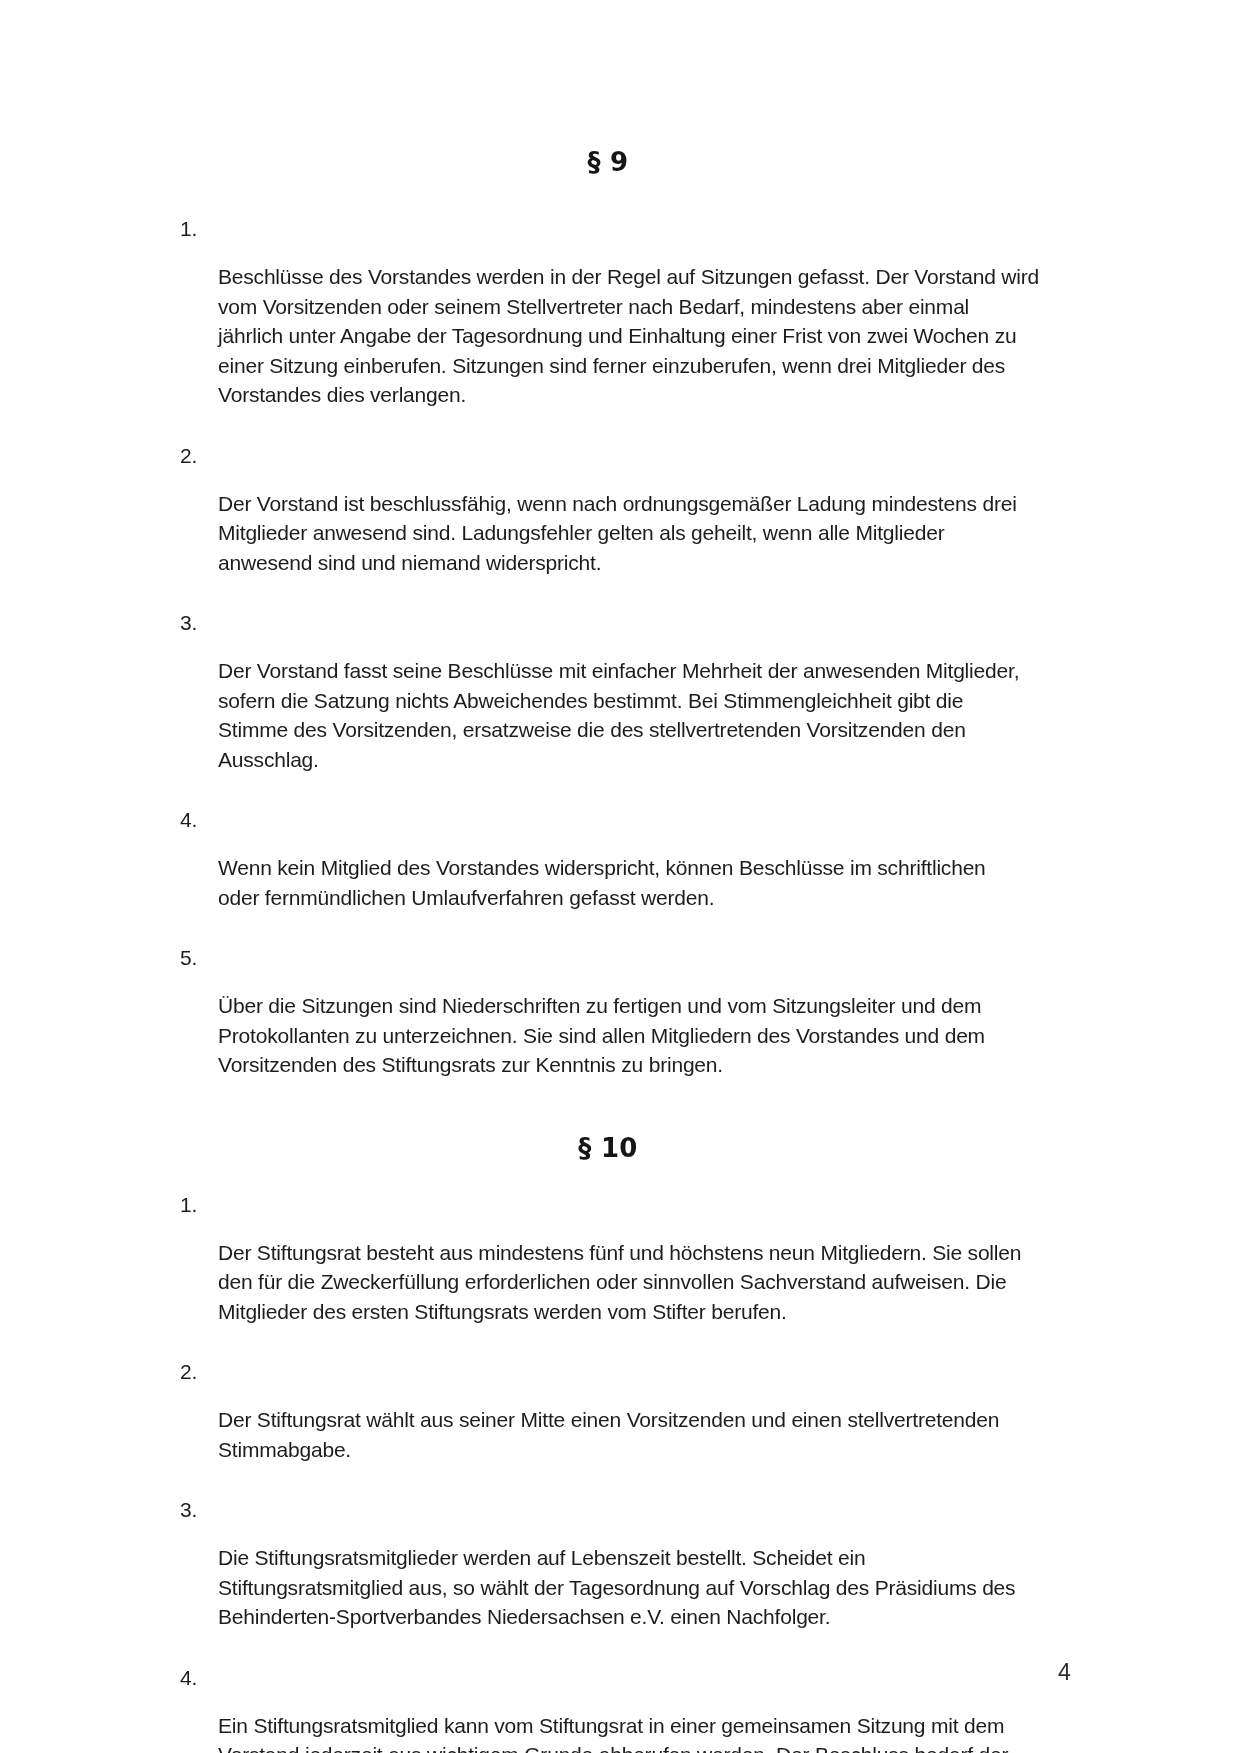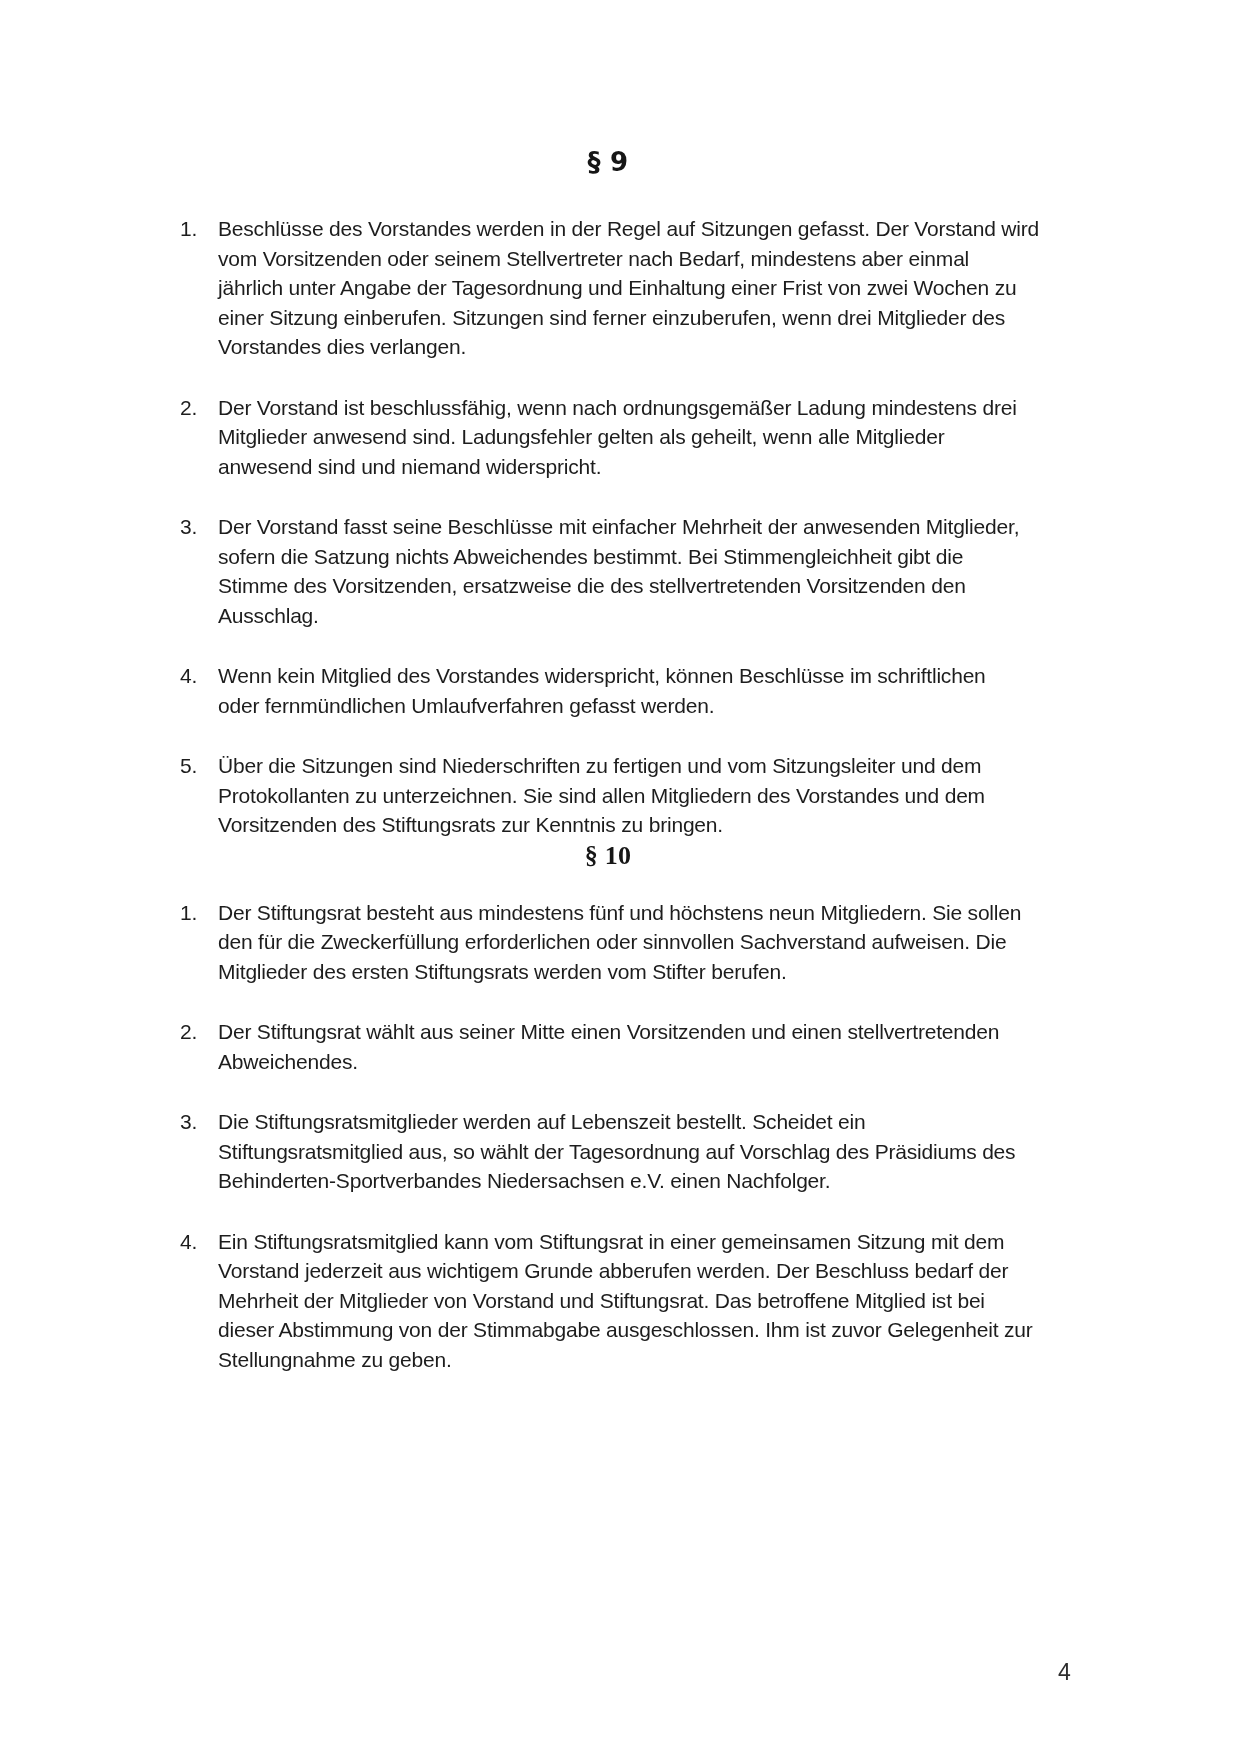--- a/index.html
+++ b/index.html
@@ -31,22 +31,22 @@
     font-weight: bold;
     font-size: 26px;
     line-height: 32px;
     letter-spacing: 0.3px;
     color: #161616;
   }
   .section-header.first {
     margin-bottom: 36px;
   }
   .section-header.second {
+    margin-top: 52px;
     margin-bottom: 26px;
-    font-family: Liberation Serif, serif;
   }
   ol.items {
     list-style: none;
     margin: 0;
     padding: 0;
   }
   ol.items li {
     display: flex;
     align-items: flex-start;
     margin-bottom: 31px;
@@ -57,20 +57,21 @@
   ol.items li:last-child {
     margin-bottom: 0;
   }
   .item-number {
     width: 38px;
     flex-shrink: 0;
   }
   .item-text {
     white-space: pre-line;
     width: 910px;
+    margin-top: 48px;
   }
   .page-number {
     position: absolute;
     left: 1058px;
     top: 1659px;
     font-size: 23px;
     color: #2e2e2e;
     letter-spacing: 0;
   }
 </style>
@@ -126,21 +127,21 @@
     <ol class="items">
       <li>
         <span class="item-number">1.</span>
         <div class="item-text">Der Stiftungsrat besteht aus mindestens fünf und höchstens neun Mitgliedern. Sie sollen
 den für die Zweckerfüllung erforderlichen oder sinnvollen Sachverstand aufweisen. Die
 Mitglieder des ersten Stiftungsrats werden vom Stifter berufen.</div>
       </li>
       <li>
         <span class="item-number">2.</span>
         <div class="item-text">Der Stiftungsrat wählt aus seiner Mitte einen Vorsitzenden und einen stellvertretenden
-Abweichendes.</div>
+Stimmabgabe.</div>
       </li>
       <li>
         <span class="item-number">3.</span>
         <div class="item-text">Die Stiftungsratsmitglieder werden auf Lebenszeit bestellt. Scheidet ein
 Stiftungsratsmitglied aus, so wählt der Tagesordnung auf Vorschlag des Präsidiums des
 Behinderten-Sportverbandes Niedersachsen e.V. einen Nachfolger.</div>
       </li>
       <li>
         <span class="item-number">4.</span>
         <div class="item-text">Ein Stiftungsratsmitglied kann vom Stiftungsrat in einer gemeinsamen Sitzung mit dem

